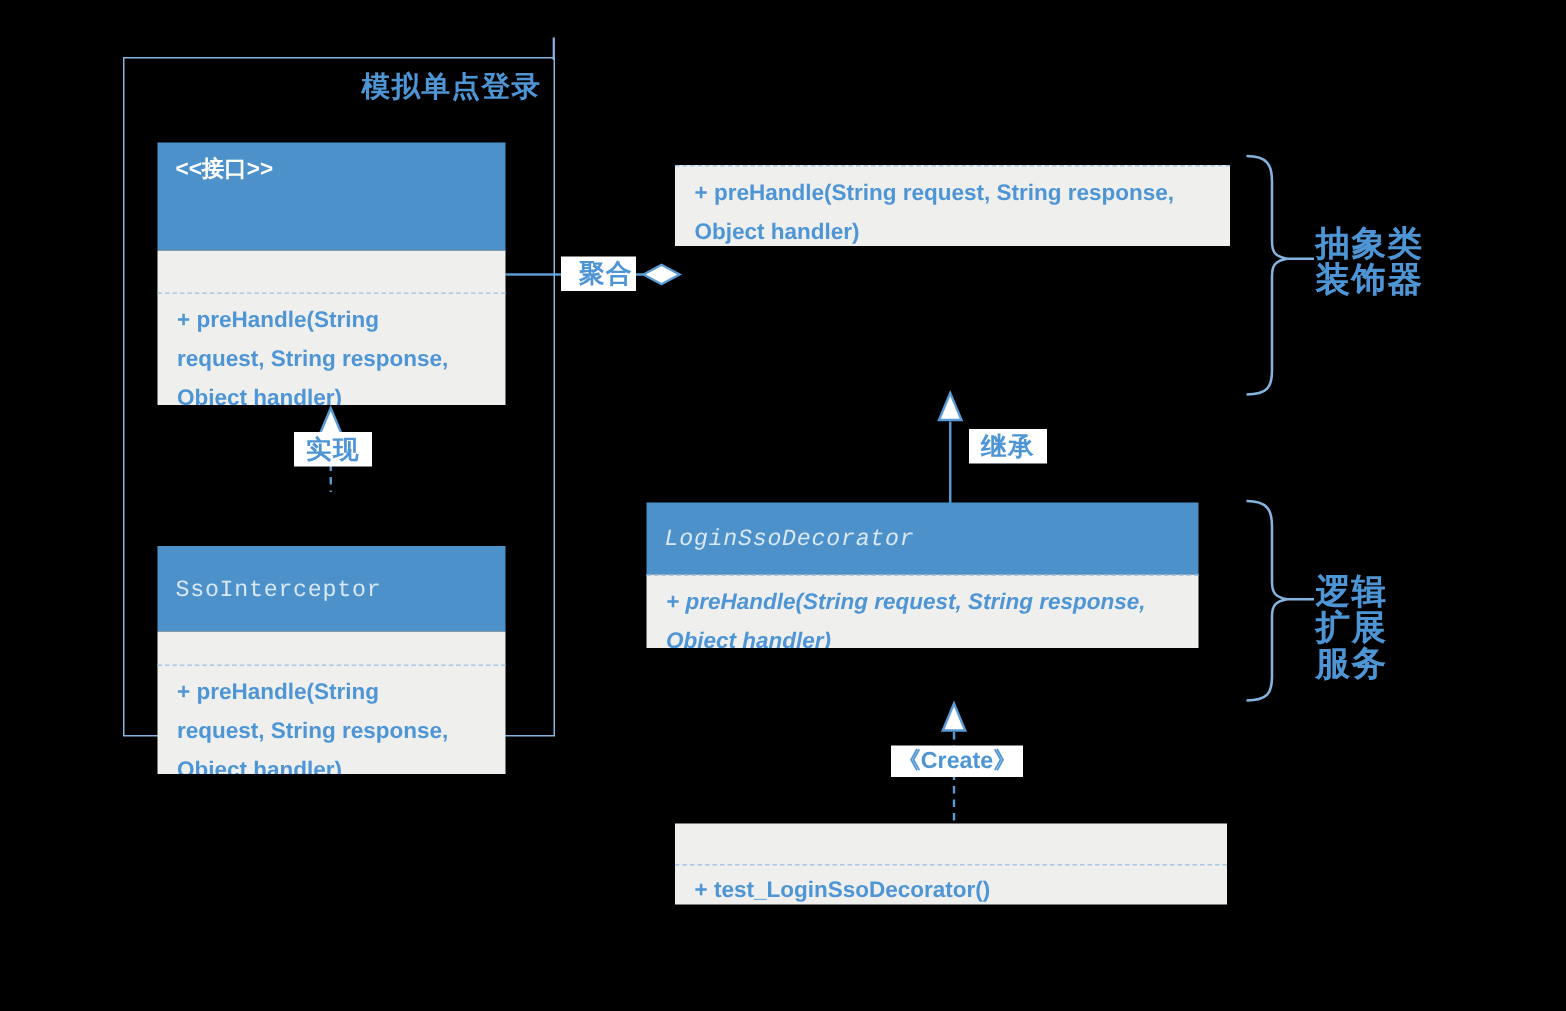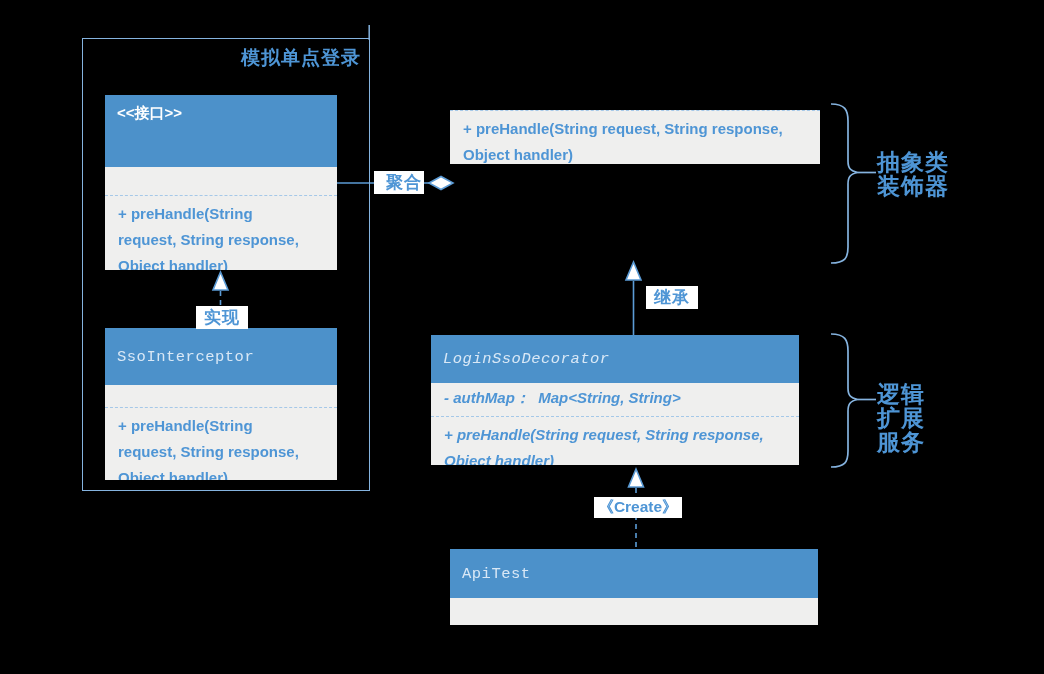--- a/index.html
+++ b/index.html
@@ -58,21 +58,21 @@
   }
   .wide .class-methods{padding-right:20px;}
 
   
   .box-hi{left:105px;top:95px;width:232px;}
   .box-hi .class-header{height:72px;}
   .box-hi .class-fields{height:28px;}
   .box-hi .class-methods{height:75px;}
 
   .box-si{left:105px;top:328px;width:232px;}
-  .box-si .class-header{height:57px;}
+  .box-si .class-header{height:57px;margin-top:36px;}
   .box-si .class-fields{height:22px;}
   .box-si .class-methods{height:73px;}
 
   .box-sd{left:450px;top:110px;width:370px;}
   .box-sd .class-header{height:68px;}
   .box-sd .class-fields{height:32px;}
   .box-sd .class-methods{height:54px;}
 
   .box-lsd{left:431px;top:335px;width:368px;font-style:italic;}
   .box-lsd .class-header{height:48px;}
@@ -84,21 +84,21 @@
   .box-at .class-fields{height:27px;}
   .box-at .class-methods{height:27px;padding-top:4px;}
 
   
   .rel-label{
     position:absolute;background:#ffffff;color:var(--text-blue);
     font-size:17px;font-weight:600;text-align:center;letter-spacing:1px;
     white-space:nowrap;padding:0 2px;
   }
   .lbl-agg{left:374px;top:171px;width:46px;text-align:right;}
-  .lbl-impl{left:196px;top:306px;width:48px;}
+  .lbl-impl{left:196px;top:288px;width:48px;}
   .lbl-inh{left:646px;top:286px;width:48px;}
   .lbl-create{left:594px;top:497px;width:84px;font-size:15.5px;font-weight:700;letter-spacing:0;}
 
   
   .brace-label{
     position:absolute;left:877px;color:var(--text-blue);
     font-size:23px;font-weight:600;line-height:24px;letter-spacing:1px;
   }
   .brace-label-1{top:150px;}
   .brace-label-2{top:382px;}
@@ -159,31 +159,28 @@
     <div class="class-body">
       <div class="class-methods">+ preHandle(String request, String response, Object handler)</div>
     </div>
   </div>
 
   <div class="class-box box-lsd wide">
     <div class="class-header single">
       <div class="class-name">LoginSsoDecorator</div>
     </div>
     <div class="class-body">
-      <div class="class-fields">- authMap：  Map&lt;String, String&gt;</div>
       <div class="class-methods">+ preHandle(String request, String response, Object handler)</div>
     </div>
   </div>
 
   <div class="class-box box-at wide">
-    <div class="class-header single">
-      <div class="class-name">ApiTest</div>
-    </div>
     <div class="class-body">
       <div class="class-fields"></div>
+      <div class="class-methods">+ test_LoginSsoDecorator()</div>
     </div>
   </div>
 
   <div class="rel-label lbl-agg">聚合</div>
   <div class="rel-label lbl-impl">实现</div>
   <div class="rel-label lbl-inh">继承</div>
   <div class="rel-label lbl-create">《Create》</div>
 
   <div class="brace-label brace-label-1">
     <div>抽象类</div>

